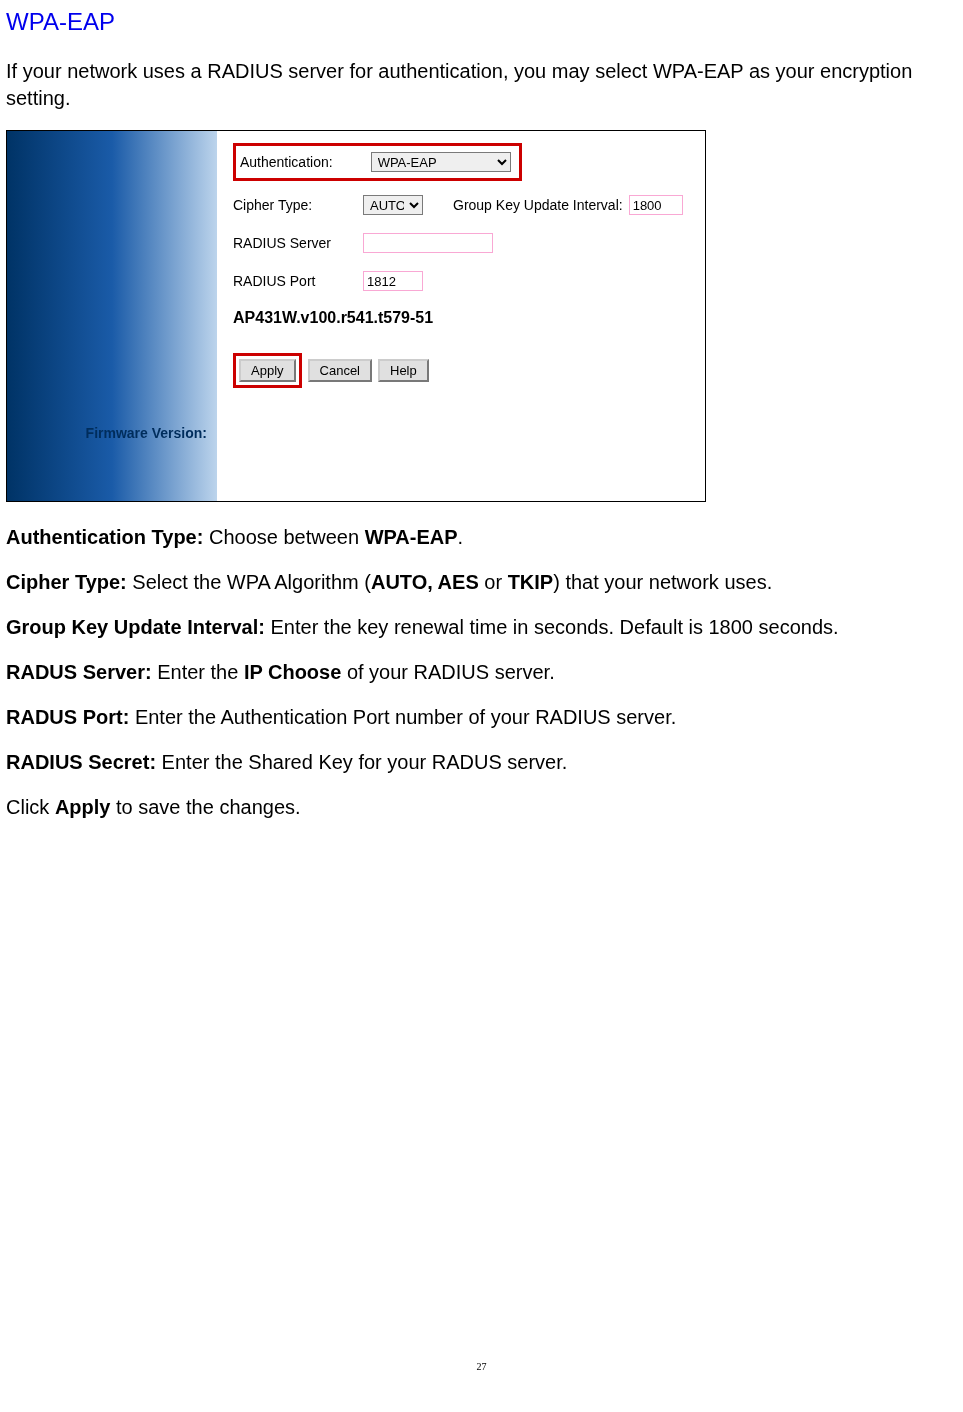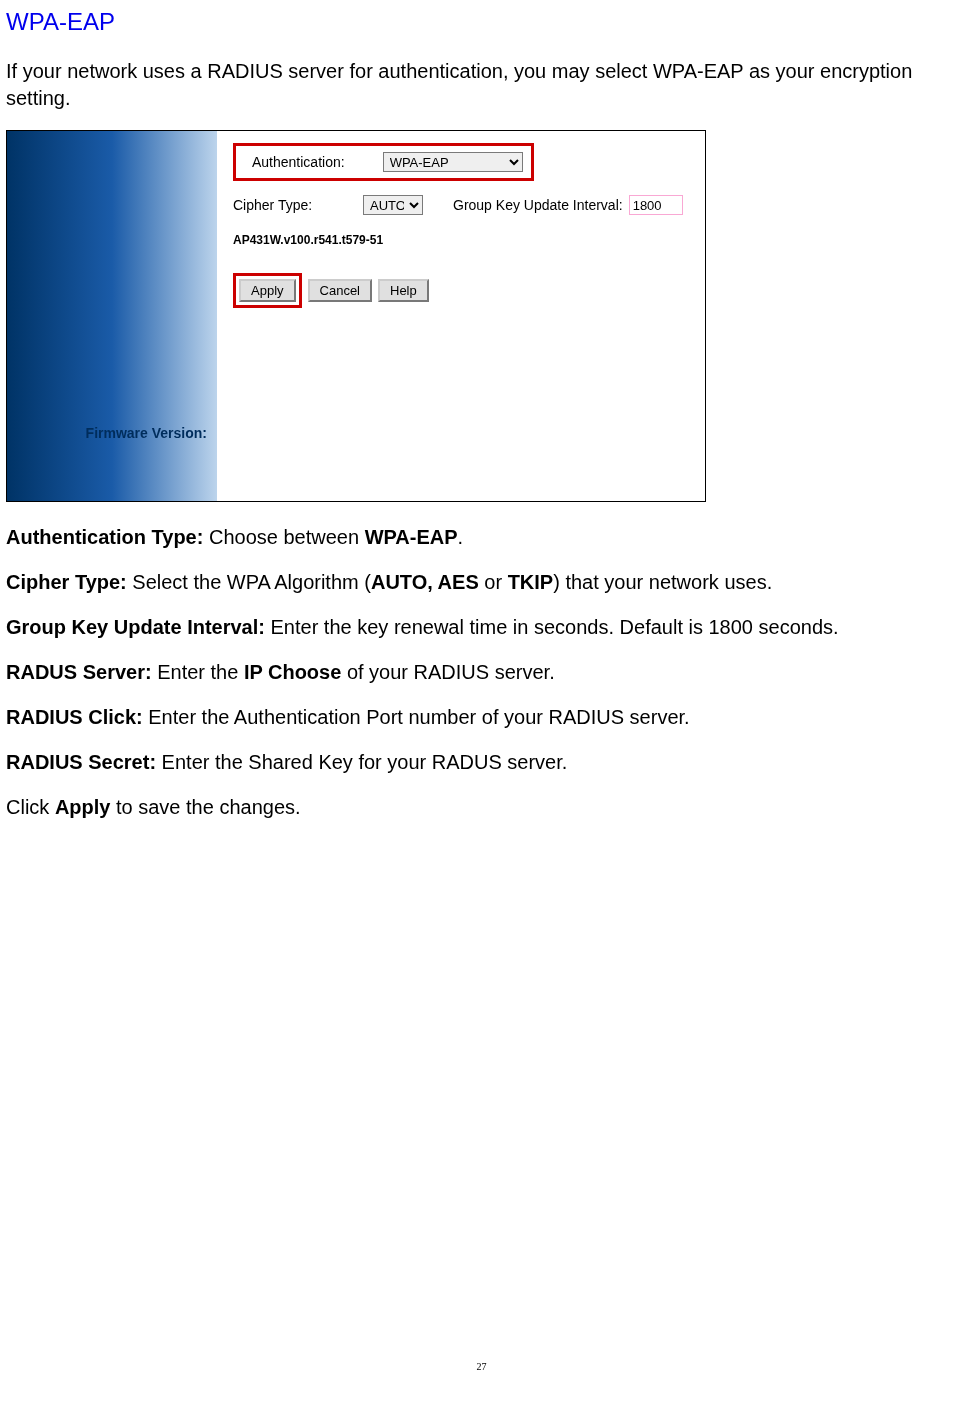--- a/index.html
+++ b/index.html
@@ -52,21 +52,21 @@
     }
     .form-area {
       flex: 1;
       background: #fff;
       padding: 12px 16px 12px 16px;
       font-size: 14px;
       font-family: Arial, sans-serif;
     }
     .auth-box {
       border: 3px solid #cc0000;
-      padding: 6px 8px 6px 16px;
+      padding: 6px 8px 6px 4px;
       margin-bottom: 14px;
       display: inline-flex;
       align-items: center;
     }
     .auth-box .fld-label {
       margin-right: 38px;
     }
     .form-row {
       display: flex;
       align-items: center;
@@ -86,21 +86,21 @@
     }
     input.fake {
       font-size: 13px;
       border: 1px solid #f9a8d4;
       padding: 1px 3px;
       height: 20px;
     }
     .spacer { width: 30px; }
     .fw-value {
       font-weight: bold;
-      font-size: 12px;
+      font-size: 16px;
     }
     .btn-row {
       margin-top: 26px;
       display: flex;
       align-items: center;
     }
     .apply-wrap {
       border: 3px solid #cc0000;
       padding: 3px;
       margin-right: 6px;
@@ -144,21 +144,29 @@
         <span class="fld-label w1">Cipher Type:</span>
         <select class="fake" style="width:60px">
           <option>AUTO</option>
         </select>
         <span class="spacer"></span>
         <span class="fld-label">Group Key Update Interval:</span>
         <span style="width:6px"></span>
         <input class="fake" style="width: 54px;" value="1800">
       </div>
 
-
+      <div class="form-row">
+        <span class="fld-label w1">RADIUS Server</span>
+        <input class="fake" style="width: 130px;" value="">
+      </div>
+
+      <div class="form-row">
+        <span class="fld-label w1">RADIUS Port</span>
+        <input class="fake" style="width: 60px;" value="1812">
+      </div>
 
 
       <div class="form-row" style="margin-top:6px;margin-bottom:0">
         <span class="fw-value">AP431W.v100.r541.t579-51</span>
       </div>
 
       <div class="btn-row">
         <span class="apply-wrap">
           <button class="fake">Apply</button>
         </span>
@@ -180,21 +188,21 @@
 
 <p class="para">
   <span class="bold">Group Key Update Interval: </span><span>Enter the key renewal time in seconds.  Default is 1800 seconds.</span>
 </p>
 
 <p class="para">
   <span class="bold">RADUS Server: </span><span>Enter the </span><span class="bold">IP Choose</span><span> of your RADIUS server.</span>
 </p>
 
 <p class="para">
-  <span class="bold">RADIUS Click: </span><span>Enter the Authentication Port number of your RADIUS server.</span>
+  <span class="bold">RADUS Port: </span><span>Enter the Authentication Port number of your RADIUS server.</span>
 </p>
 
 <p class="para">
   <span class="bold">RADIUS Secret: </span><span>Enter the Shared Key for your RADUS server.</span>
 </p>
 
 <p class="para">
   <span>Click </span><span class="bold">Apply</span><span> to save the changes.</span>
 </p>
 

